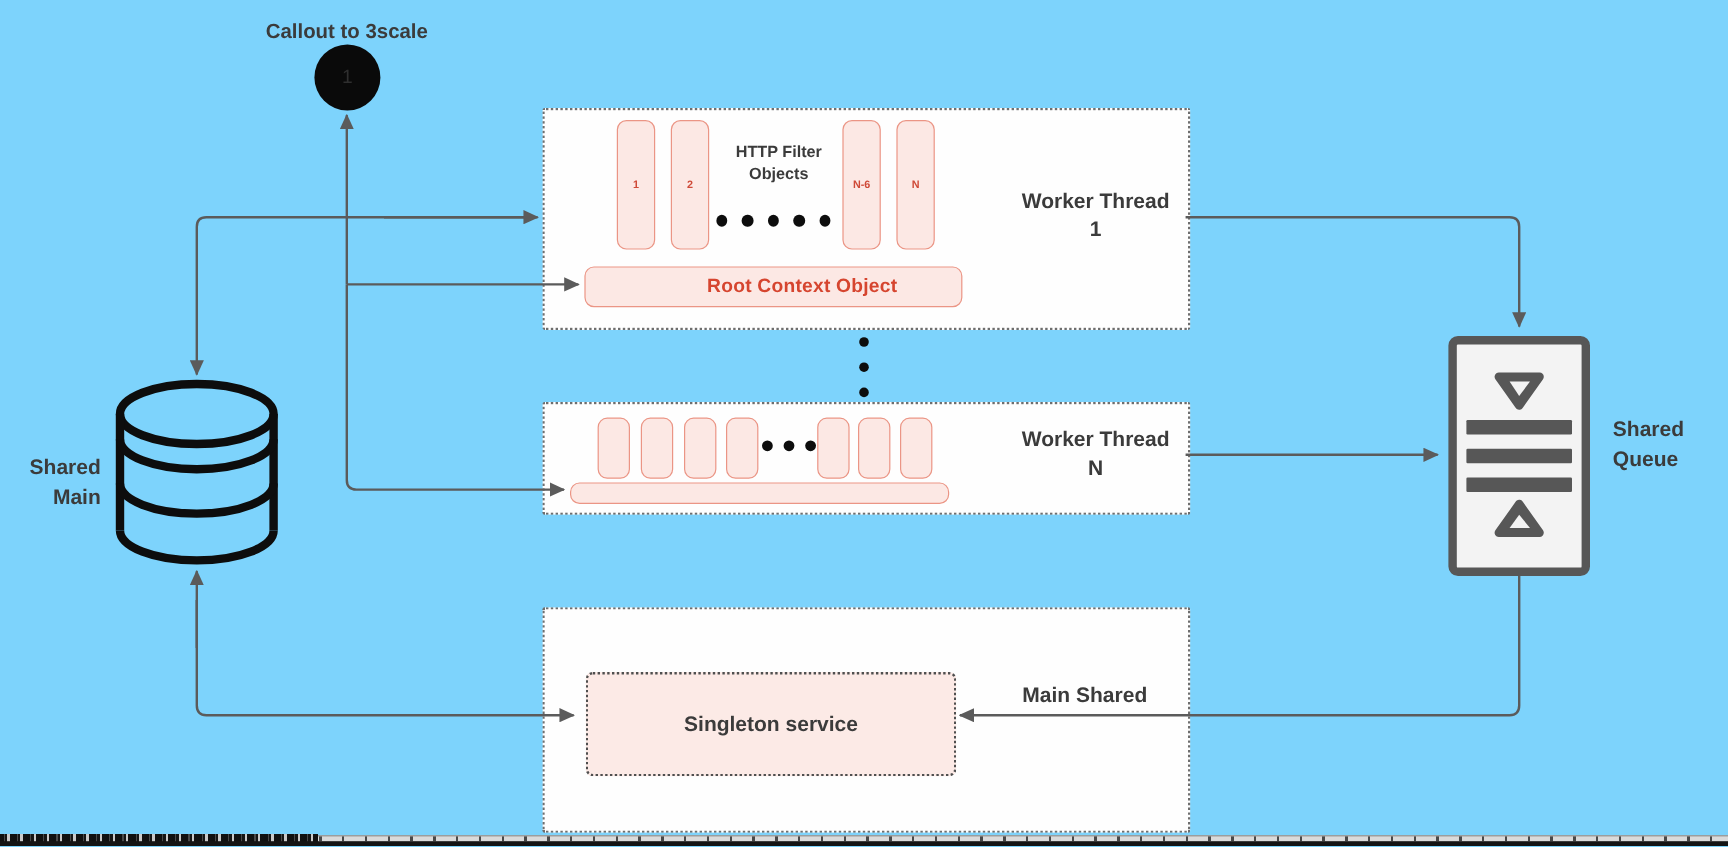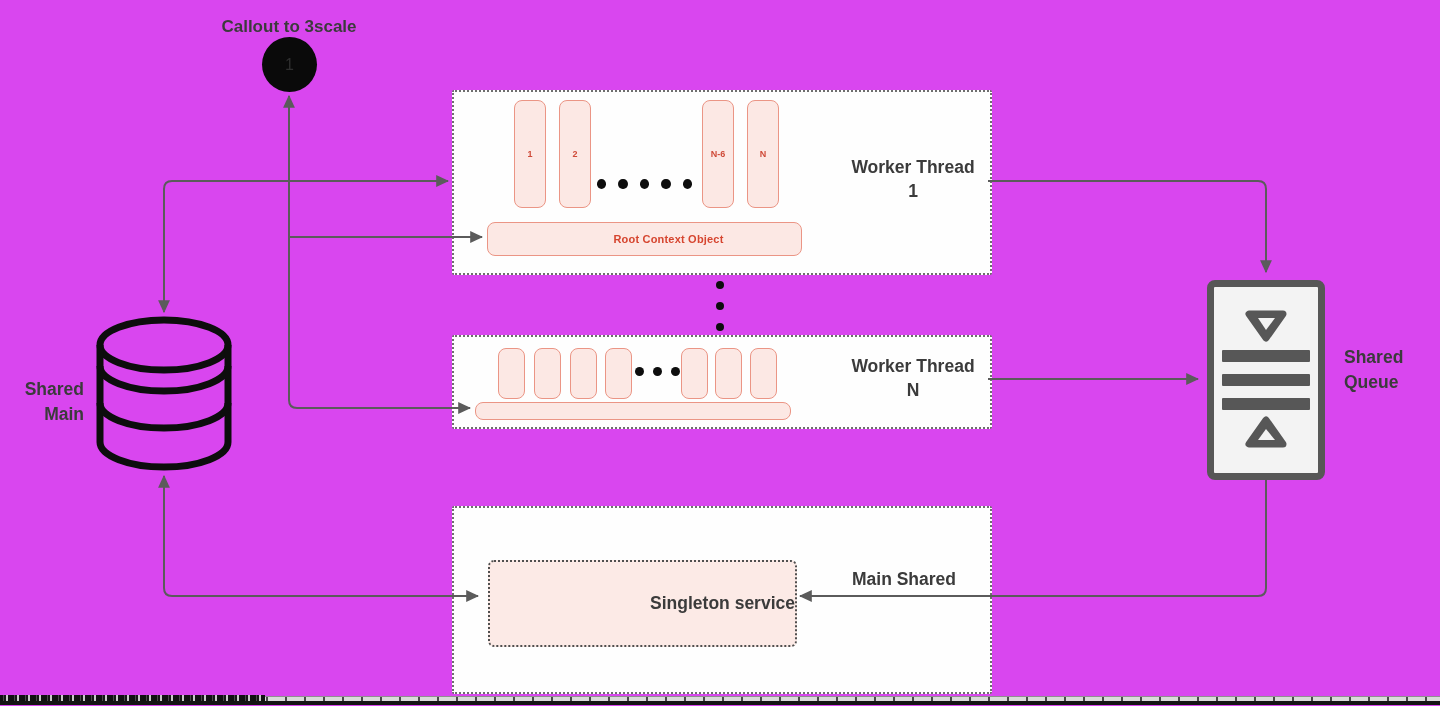--- a/index.html
+++ b/index.html
@@ -1,52 +1,52 @@
 <!DOCTYPE html>
 <html><head>
 <meta charset="utf-8">
 <style>
   html,body{margin:0;padding:0;}
   body{font-family:"Liberation Sans",sans-serif;background:#f0f0f0;}
-  .stage{position:relative;width:1440px;height:706px;background:#d946ef;overflow:hidden;}
+  .stage{position:relative;width:1440px;height:706px;background:#7dd3fc;overflow:hidden;}
 
   
   .lbl{color:#3b3b3b;font-weight:bold;line-height:1.35;}
   .abs{position:absolute;}
 
   
   .thread-box{position:absolute;background:#fefefe;border:2px dotted #6e6e6e;border-radius:2px;z-index:1;}
 
   
   .pill{position:absolute;background:#fce8e4;border:1px solid #eb9585;border-radius:8px;
         display:flex;align-items:center;justify-content:center;}
   .pill span{color:#cf4a38;font-weight:bold;font-size:9px;}
 
   .root-ctx{position:absolute;background:#fce8e4;border:1px solid #eb9585;border-radius:8px;
         display:flex;align-items:center;justify-content:center;}
-  .root-ctx span{color:#d6452f;font-weight:bold;font-size:11px;letter-spacing:.2px;padding-left:48px;}
+  .root-ctx span{color:#d6452f;font-weight:bold;font-size:16px;letter-spacing:.2px;padding-left:48px;}
 
   
   .hdots{position:absolute;display:flex;align-items:center;}
   .hdots i{display:block;background:#0d0d0d;border-radius:50%;}
   .vdots{position:absolute;display:flex;flex-direction:column;align-items:center;}
   .vdots i{display:block;background:#0d0d0d;border-radius:50%;}
 
   
   .callout-circle{position:absolute;left:262px;top:37px;width:55px;height:55px;border-radius:50%;
         background:#0a0a0a;display:flex;align-items:center;justify-content:center;z-index:2;}
   .callout-circle span{color:#2f2f2f;font-size:16px;font-weight:normal;}
 
   
   .queue-box{position:absolute;left:1207px;top:280px;width:118px;height:200px;background:#f3f3f3;
         border:7px solid #575757;border-radius:8px;box-sizing:border-box;z-index:1;}
 
   
   .singleton{position:absolute;left:34px;top:52px;width:305px;height:83px;background:#fceae6;
-        border:2px dotted #4f4f4f;border-radius:6px;display:flex;align-items:center;justify-content:flex-end;}
+        border:2px dotted #4f4f4f;border-radius:6px;display:flex;align-items:center;justify-content:center;}
 
   svg.overlay{position:absolute;left:0;top:0;z-index:3;pointer-events:none;}
 
   
   .bottom-bar{position:absolute;left:0;top:694px;width:1440px;height:12px;z-index:4;}
   .bb-track{position:absolute;left:0;top:2px;width:100%;height:7px;background:#dadada;border-top:1px solid #8f8f8f;}
   .bb-ticks{position:absolute;left:0;top:3px;width:100%;height:4px;
         background:repeating-linear-gradient(90deg,#2e2e2e 0 2px,transparent 2px 19px);opacity:.85;}
   .bb-left-dense{position:absolute;left:0;top:1px;width:265px;height:7px;
         background:repeating-linear-gradient(90deg,#101010 0 3px,#4a4a4a 3px 4px,#151515 4px 6px,#c9c9c9 6px 8px,#111 8px 11px);}
@@ -69,20 +69,24 @@
     <div class="pill" style="left:105px;top:8px;width:30px;height:106px;">
       <span>2</span>
     </div>
     <div class="pill" style="left:248px;top:8px;width:30px;height:106px;">
       <span>N-6</span>
     </div>
     <div class="pill" style="left:293px;top:8px;width:30px;height:106px;">
       <span>N</span>
     </div>
 
+    <div class="abs lbl" style="left:120px;top:26px;width:150px;text-align:center;font-size:13.5px;line-height:18px;">
+      <div>HTTP Filter</div>
+      <div>Objects</div>
+    </div>
 
     <div class="hdots" style="left:143px;top:87px;width:95px;height:10px;gap:12px;">
       <i style="width:10px;height:10px;"></i>
         <i style="width:10px;height:10px;"></i>
         <i style="width:10px;height:10px;"></i>
         <i style="width:10px;height:10px;"></i>
         <i style="width:10px;height:10px;"></i>
     </div>
 
     <div class="root-ctx" style="left:33px;top:130px;width:313px;height:32px;">

